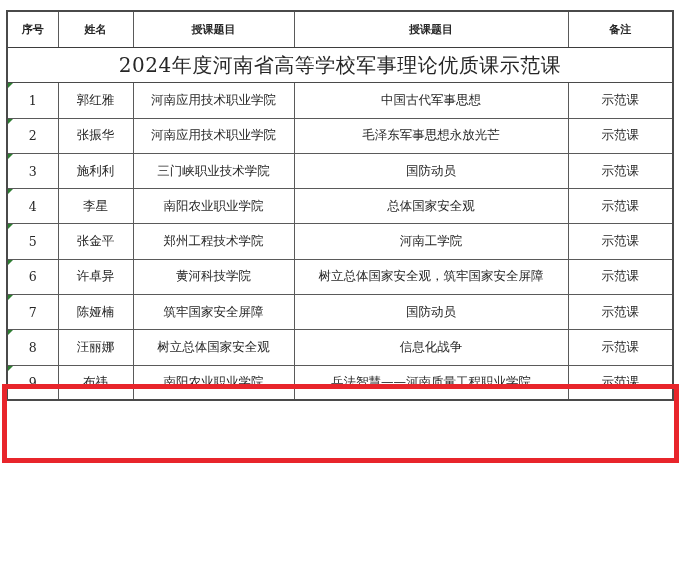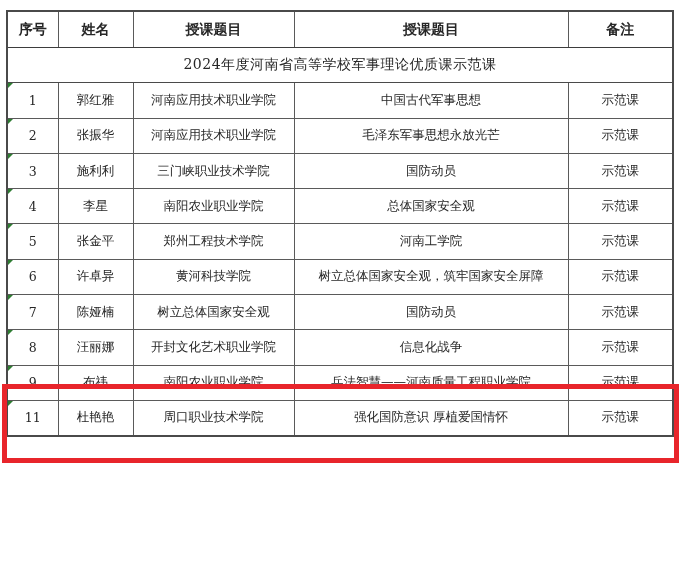--- a/index.html
+++ b/index.html
@@ -5,25 +5,25 @@
   html,body{margin:0;padding:0;}
   body{
     width:681px;height:577px;position:relative;overflow:hidden;
     background:#ffffff;color:#262626;
     font-family:"DejaVu Serif","Liberation Serif",serif;
   }
   .sheet{position:absolute;left:6px;top:10px;}
   table{border-collapse:collapse;table-layout:fixed;width:666px;border:2px solid #4a4a4a;}
   td,th{border:1px solid #5a5a5a;text-align:center;vertical-align:middle;padding:0 4px;overflow:hidden;white-space:nowrap;}
   .title-row td{
-    height:26px;font-size:14px;letter-spacing:0.5px;font-weight:400;
+    height:26px;font-size:20px;letter-spacing:0.5px;font-weight:400;
     border-bottom:1px solid #4a4a4a;white-space:nowrap;
   }
   thead th{
-    height:35px;font-size:14px;font-weight:bold;
+    height:35px;font-size:11px;font-weight:bold;
     border-top:1.5px solid #3d3d3d;border-bottom:1.5px solid #3d3d3d;
   }
   tbody tr{height:35.3px;}
   tbody td{font-size:12.5px;position:relative;}
   .corner{
     position:absolute;left:0;top:0;width:0;height:0;
     border-top:5px solid #2e7d32;border-right:5px solid transparent;
   }
   .hl-box{
     position:absolute;left:2px;top:384px;width:677px;height:79px;
@@ -95,42 +95,35 @@
         <tr>
           <td><span class="corner" style="border-top-color: rgb(46, 125, 50);"></span>6</td>
           <td>许卓异</td>
           <td>黄河科技学院</td>
           <td>树立总体国家安全观，筑牢国家安全屏障</td>
           <td>示范课</td>
         </tr>
         <tr>
           <td><span class="corner" style="border-top-color: rgb(46, 125, 50);"></span>7</td>
           <td>陈娅楠</td>
-          <td>树立总体国家安全观</td>
+          <td>筑牢国家安全屏障</td>
           <td>国防动员</td>
           <td>示范课</td>
         </tr>
         <tr>
           <td><span class="corner" style="border-top-color: rgb(46, 125, 50);"></span>8</td>
           <td>汪丽娜</td>
-          <td>开封文化艺术职业学院</td>
+          <td>树立总体国家安全观</td>
           <td>信息化战争</td>
           <td>示范课</td>
         </tr>
         <tr>
           <td><span class="corner" style="border-top-color: rgb(46, 125, 50);"></span>9</td>
           <td>布祎</td>
           <td>南阳农业职业学院</td>
           <td>兵法智慧——河南质量工程职业学院</td>
           <td>示范课</td>
         </tr>
-        <tr>
-          <td><span class="corner" style="border-top-color: rgb(46, 125, 50);"></span>11</td>
-          <td>杜艳艳</td>
-          <td>周口职业技术学院</td>
-          <td>强化国防意识 厚植爱国情怀</td>
-          <td>示范课</td>
-        </tr>
       </tbody>
   </table>
 </div>
 
 <div class="hl-box" style="border-color: rgb(232, 37, 43);"></div>
 
 </body></html>

